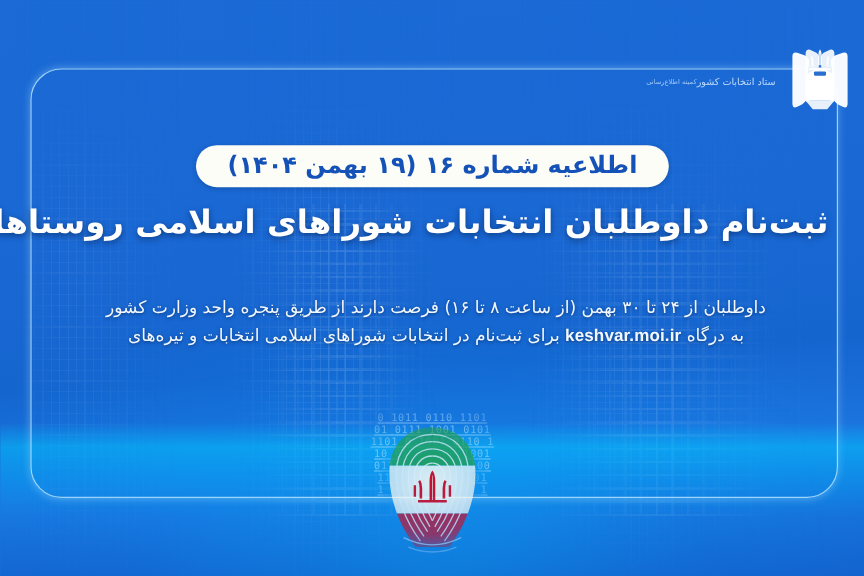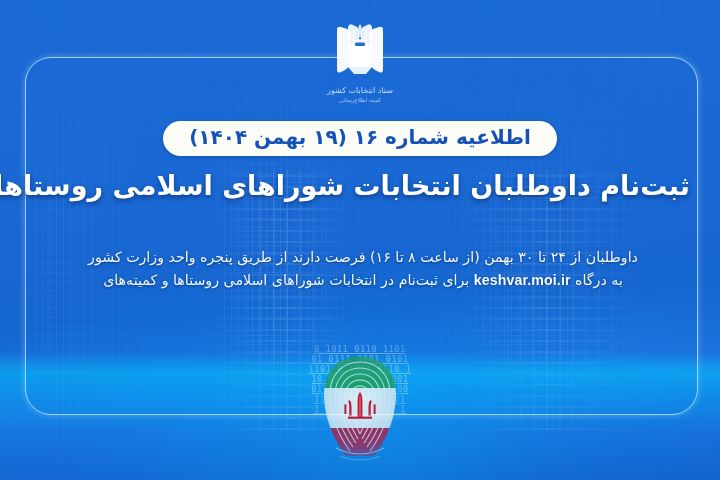--- a/index.html
+++ b/index.html
@@ -60,21 +60,21 @@
     position:absolute;left:25px;top:57px;width:671px;height:356px;
     border:1.4px solid rgba(190,232,255,.80);
     border-radius:26px;
     box-shadow:0 0 7px rgba(170,225,255,.42);
     pointer-events:none;
   }
 
   
   .emblem{
     position:absolute;left:0;right:0;top:18px;height:100px;
-    display:flex;flex-direction:column;align-items:center;justify-content:flex-start;
+    display:flex;align-items:center;justify-content:flex-start;
   }
   .emblem-mark{width:74px;height:66px;display:block;}
   .emblem-name{
     margin-top:2px;font-size:8px;letter-spacing:.5px;color:#cfe6ff;opacity:.92;
     text-align:center;line-height:1.25;white-space:nowrap;
   }
   .emblem-sub{font-size:5.6px;color:#b9d9fb;opacity:.85;margin-top:1px;letter-spacing:.3px;}
 
   
   .pill-row{position:absolute;left:0;right:0;top:121px;display:flex;justify-content:center;}
@@ -176,21 +176,21 @@
 
   <div class="pill-row">
     <div class="pill">اطلاعیه شماره ۱۶  (۱۹ بهمن ۱۴۰۴)</div>
   </div>
 
   <div class="headline">ثبت‌نام داوطلبان انتخابات شوراهای اسلامی روستاها از ۲۴ بهمن</div>
 
   <div class="body-copy">
     <p>
       <span class="ln">داوطلبان از ۲۴ تا ۳۰ بهمن (از ساعت ۸ تا ۱۶) فرصت دارند از طریق پنجره واحد وزارت کشور</span>
-      <span class="ln"><span>به درگاه </span><span class="url">keshvar.moi.ir</span><span> برای ثبت‌نام در انتخابات شوراهای اسلامی روستاها و کمیته‌های</span></span>
+      <span class="ln"><span>به درگاه </span><span class="url">keshvar.moi.ir</span><span> برای ثبت‌نام در انتخابات شوراهای اسلامی انتخابات و تیره‌های</span></span>
     </p>
   </div>
 
   <div class="binary-noise">
     <span>1101 0110 1011 0</span>
     <span>0101 1001 0111 01</span>
     <span>1 0110 1001 0 1101</span>
     <span>1001 0 1101 01 10</span>
     <span>100 1011 0 1 0110</span>
     <span>0101 00000010 11</span>

